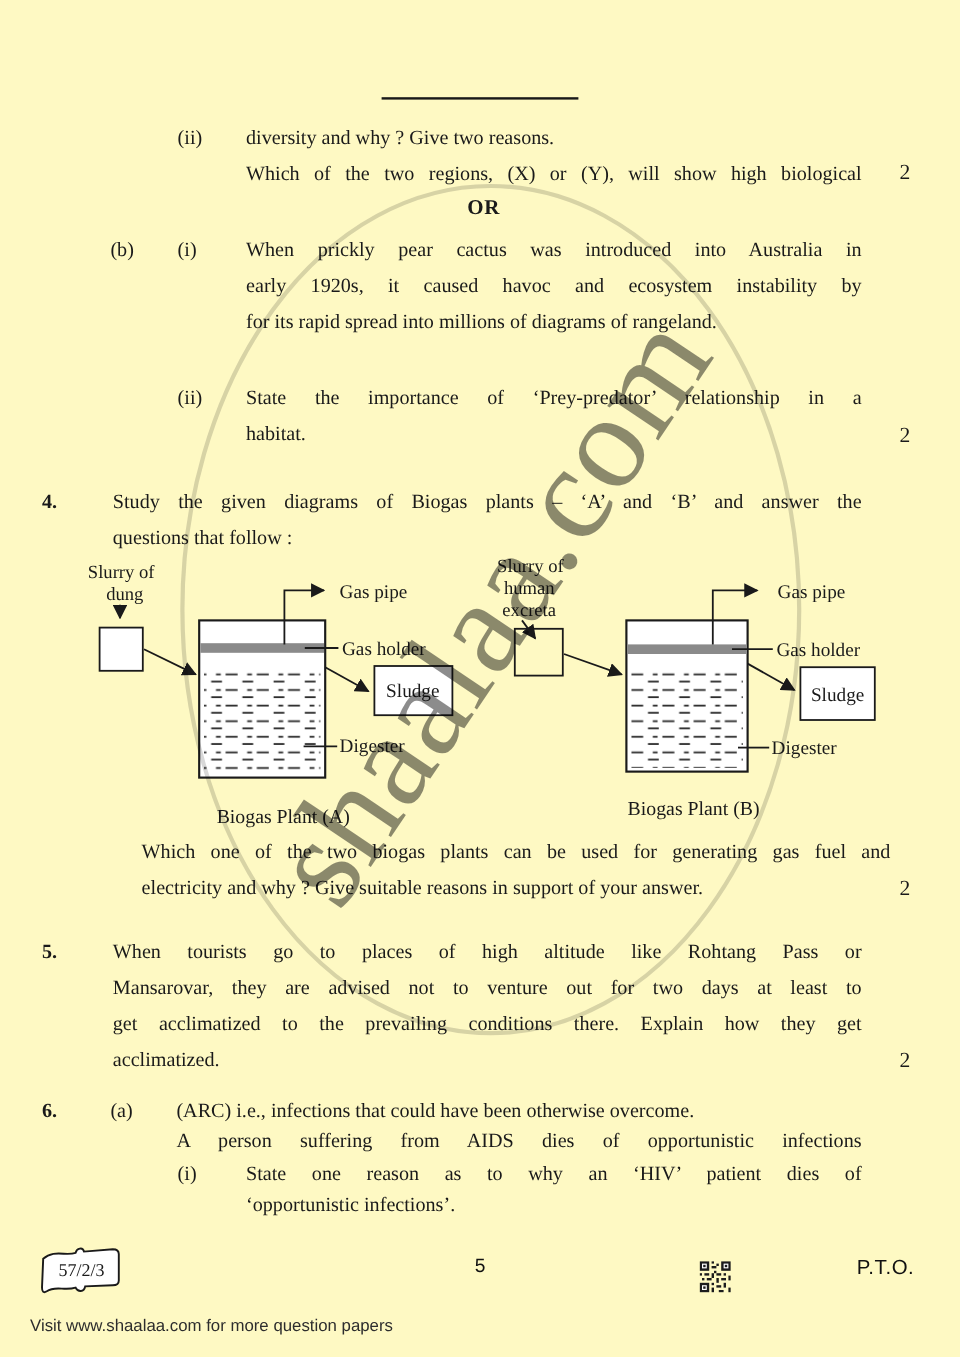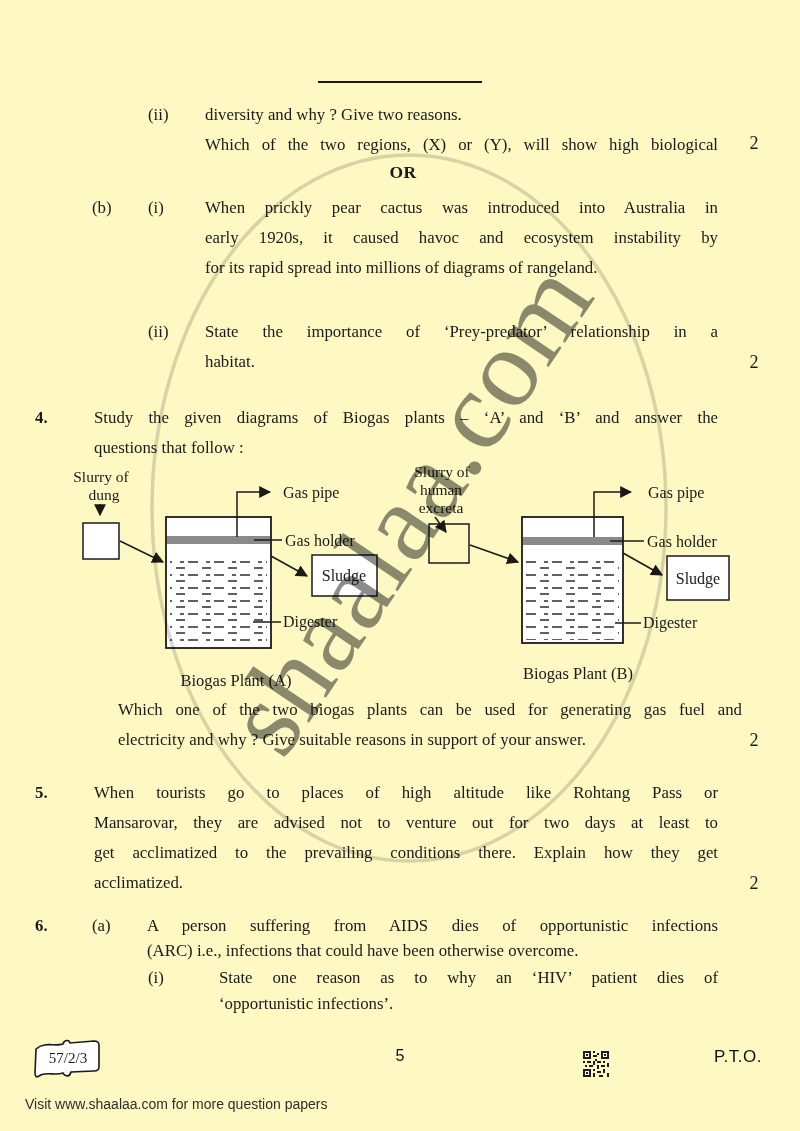--- a/index.html
+++ b/index.html
@@ -13,21 +13,21 @@
   .num{font-weight:bold;}
   .marks{position:absolute;left:742px;width:24px;text-align:center;font-size:18px;line-height:30px;}
   .or{position:absolute;left:0;top:157px;width:806px;text-align:center;
       font-weight:bold;font-size:17.5px;line-height:30px;letter-spacing:0.5px;}
   #divider{position:absolute;left:318px;top:81px;width:164px;height:2px;background:#191919;}
   #watermark{position:absolute;left:0;top:0;width:800px;height:1131px;
              pointer-events:none;mix-blend-mode:multiply;}
   #diagram{position:absolute;left:30px;top:455px;}
   .q6lh{line-height:25px;}
   .q6lh .line{height:25px;line-height:25px;}
-  .q6ilh .line{height:26px;line-height:26px;margin-left:14px;}
+  .q6ilh .line{height:26px;line-height:26px;}
   #footer-banner{position:absolute;left:25px;top:1096px;font-family:"Liberation Sans",sans-serif;
                  font-size:14px;color:#2d2d2d;}
   #page-number{position:absolute;left:388px;top:1047px;width:24px;text-align:center;
                font-family:"Liberation Sans",sans-serif;font-size:16px;color:#111;}
   #pto{position:absolute;left:700px;top:1047px;width:62px;text-align:right;
        font-family:"Liberation Sans",sans-serif;font-size:17px;color:#111;letter-spacing:0.5px;}
   #paper-flag{position:absolute;left:31px;top:1036px;}
   #qr{position:absolute;left:583px;top:1051px;}
   svg text{font-family:"Liberation Serif",serif;fill:#1a1a1a;}
 </style>
@@ -147,22 +147,22 @@
     <div class="line">When tourists go to places of high altitude like Rohtang Pass or</div>
     <div class="line">Mansarovar, they are advised not to venture out for two days at least to</div>
     <div class="line">get acclimatized to the prevailing conditions there. Explain how they get</div>
     <div class="line last">acclimatized.</div>
   </div>
   <div class="marks" style="top:868px;">2</div>
 
   <div class="lbl num" style="left:35px;top:913px;line-height:25px;">6.</div>
   <div class="lbl" style="left:92px;top:913px;line-height:25px;">(a)</div>
   <div class="abs txt q6lh" style="left:147px;top:913px;width:571px;">
+    <div class="line last">(ARC) i.e., infections that could have been otherwise overcome.</div>
     <div class="line">A person suffering from AIDS dies of opportunistic infections</div>
-    <div class="line last">(ARC) i.e., infections that could have been otherwise overcome.</div>
   </div>
   <div class="lbl" style="left:148px;top:965px;line-height:26px;">(i)</div>
   <div class="abs txt q6ilh" style="left:205px;top:965px;width:513px;">
     <div class="line">State one reason as to why an ‘HIV’ patient dies of</div>
     <div class="line last">‘opportunistic infections’.</div>
   </div>
 
   <svg id="paper-flag" width="74" height="46" viewBox="0 0 74 46">
     <path d="M5 13 C 14 5, 24 11, 32 8 C 33 4, 38 3, 39 7 L 63 5 C 66 5, 68 6, 68 9 L 68 31 C 68 34, 66 35, 63 35 L 40 36 C 39 41, 34 41, 32 37 C 23 40, 15 35, 8 40 C 5 42, 4 40, 4 37 Z" fill="#ffffff" stroke="#1a1a1a" stroke-width="1.6"></path>
     <text x="37" y="27" font-size="15" text-anchor="middle" font-family="Liberation Sans, sans-serif">57/2/3</text>

